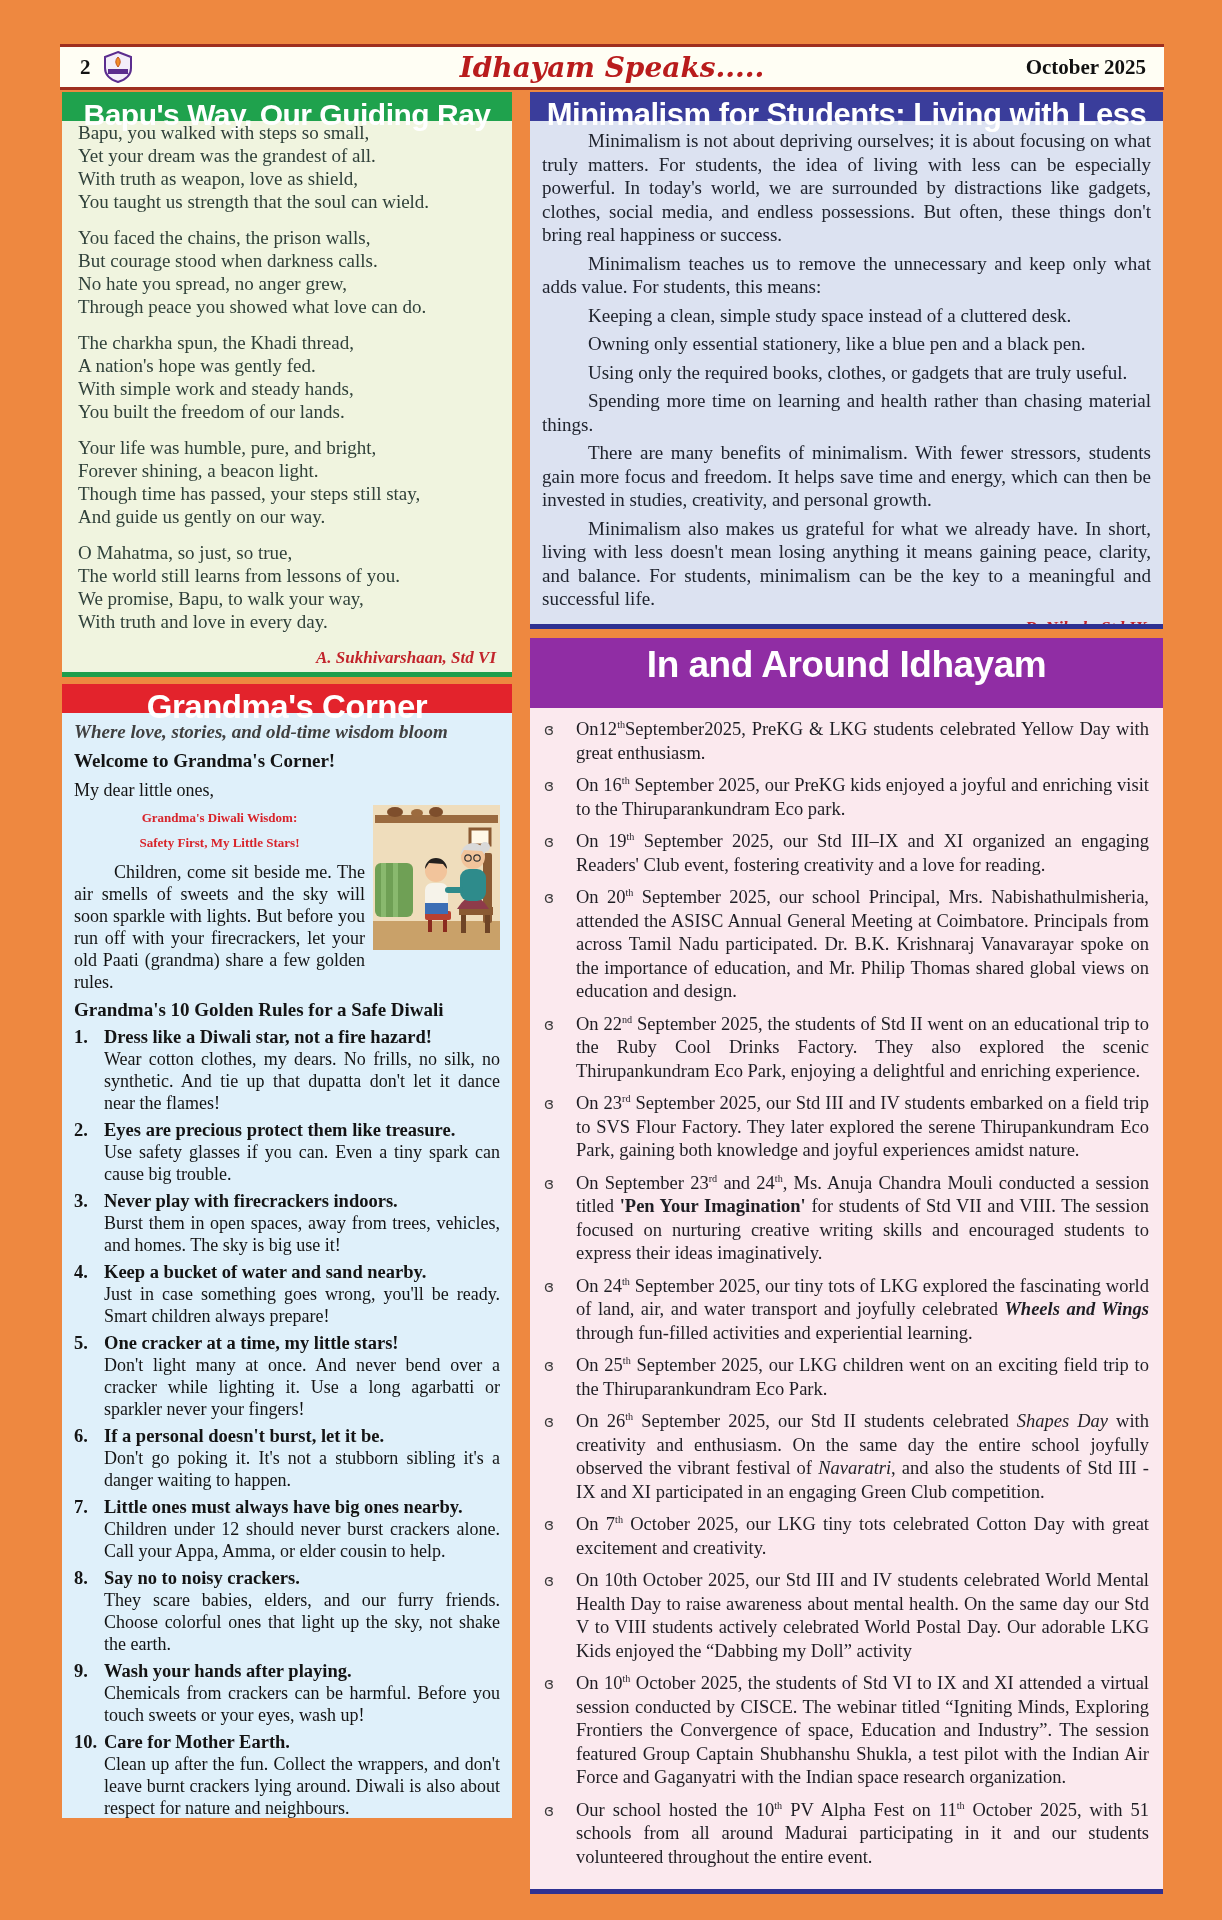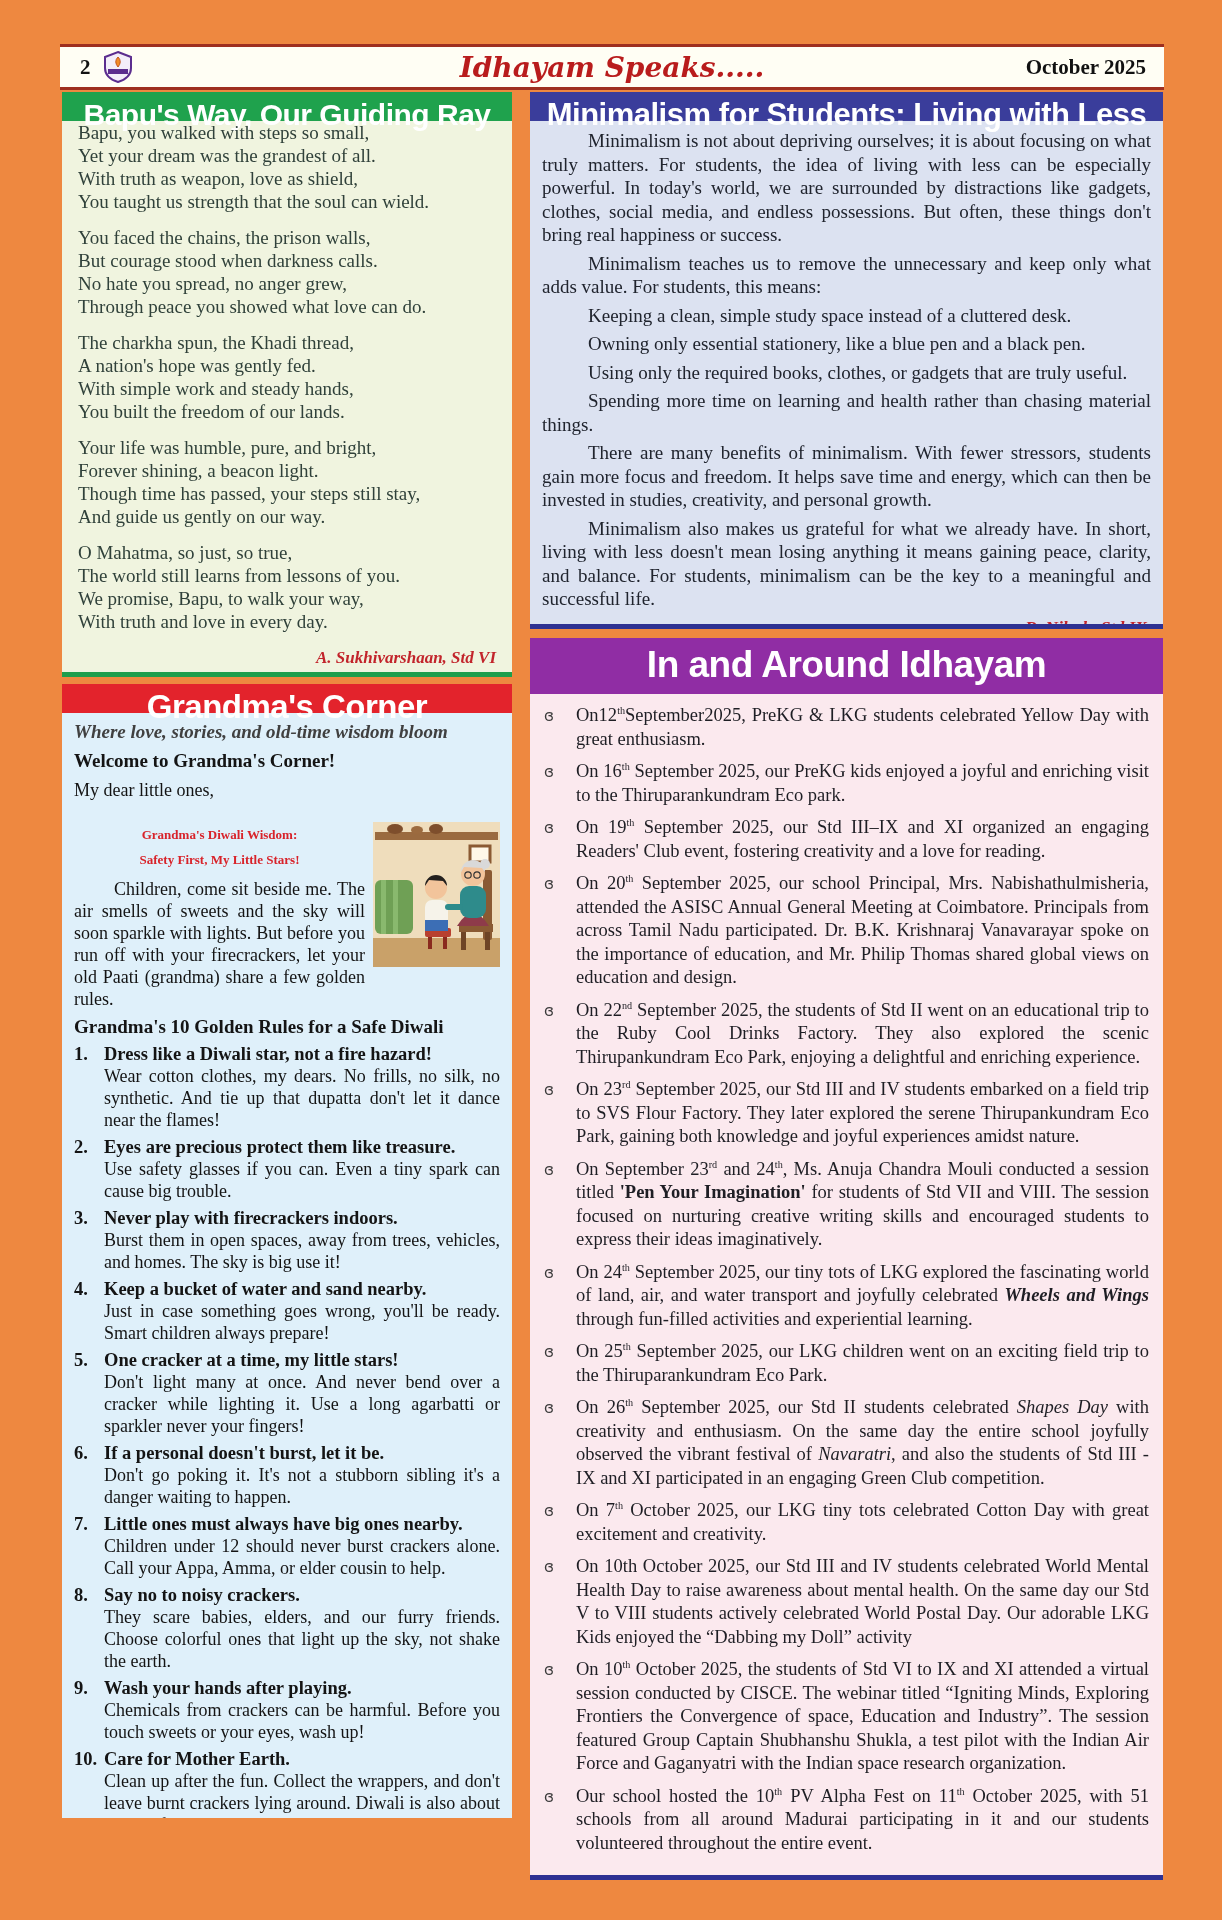--- a/index.html
+++ b/index.html
@@ -18,38 +18,38 @@
   
   .cols{position:absolute;top:92px;left:62px;display:flex;gap:18px;}
   .col-left{width:450px;}
   .col-right{width:633px;}
 
   .banner{height:29px;line-height:45px;text-align:center;color:#fff;font-family:"Liberation Sans",sans-serif;
     font-weight:bold;letter-spacing:-0.5px;}
   .banner-green{background:#1FA24D;font-size:30px;}
   .banner-red{background:#E3232C;font-size:33px;}
   .banner-indigo{background:#3A3D9B;font-size:31px;}
-  .banner-purple{background:#902DA4;height:56px;line-height:54px;font-size:37px;}
+  .banner-purple{background:#902DA4;height:70px;line-height:54px;font-size:37px;}
 
   .sec-bapu{border-bottom:5px solid #1E9E4C;margin-bottom:7px;}
   .sec-min{border-bottom:5px solid #2E3192;margin-bottom:9px;}
   .sec-events{border-bottom:5px solid #2E3192;}
 
   
   .poem-body{height:551px;overflow:hidden;background:#F0F4DF;padding:0 10px 0 16px;
     font-size:19px;line-height:23px;color:#30413A;}
   .stanza{margin-bottom:13px;}
   .poem-author{text-align:right;padding-right:6px;color:#C2242B;font-weight:bold;font-style:italic;font-size:17px;}
 
   
   .grandma-body{height:1097px;overflow:hidden;background:#DFF0FA;padding:8px 12px 0 12px;
     font-size:18px;line-height:22px;color:#141414;}
   .g-tagline{font-weight:bold;font-style:italic;color:#404040;font-size:19px;margin-bottom:7px;}
   .g-welcome{font-weight:bold;font-size:19px;margin-bottom:7px;}
-  .g-salutation{margin-bottom:21px;}
+  .g-salutation{margin-bottom:4px;}
   .g-illustration{float:right;width:127px;height:145px;margin:0 0 6px 8px;}
   .g-wisdom{color:#D8232A;font-weight:bold;font-size:13px;text-align:center;line-height:25px;margin:2px 0 6px;}
   .g-intro{margin:0 0 6px;text-align:justify;text-indent:40px;}
   .g-rules-heading{font-weight:bold;font-size:19px;margin:2px 0 5px;}
   .rule{margin-bottom:5px;}
   .rule-title{font-weight:bold;font-size:18.5px;display:flex;}
   .rule-num{min-width:30px;flex:0 0 auto;}
   .rule-detail{padding-left:30px;text-align:justify;}
 
   

